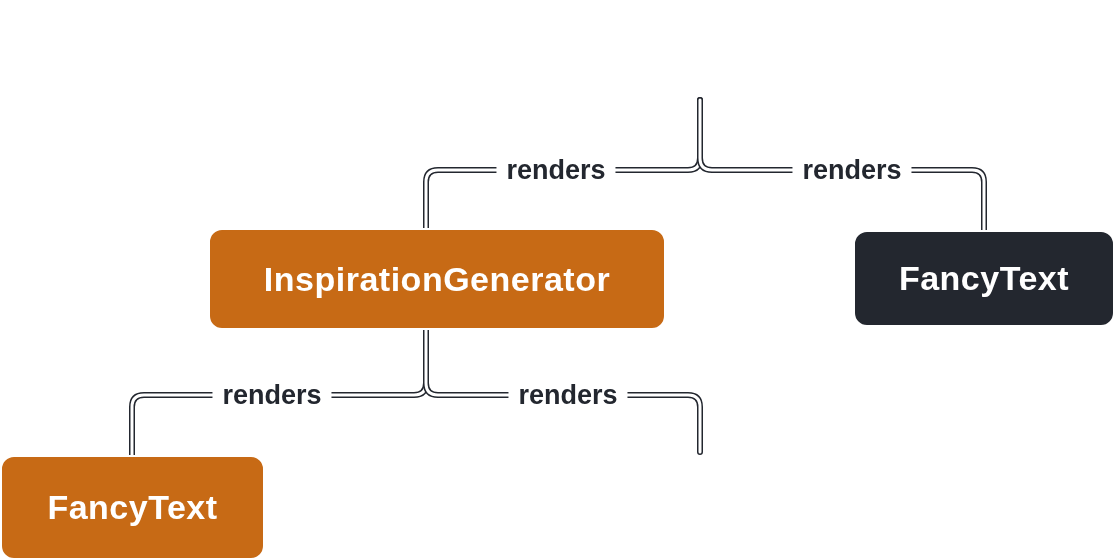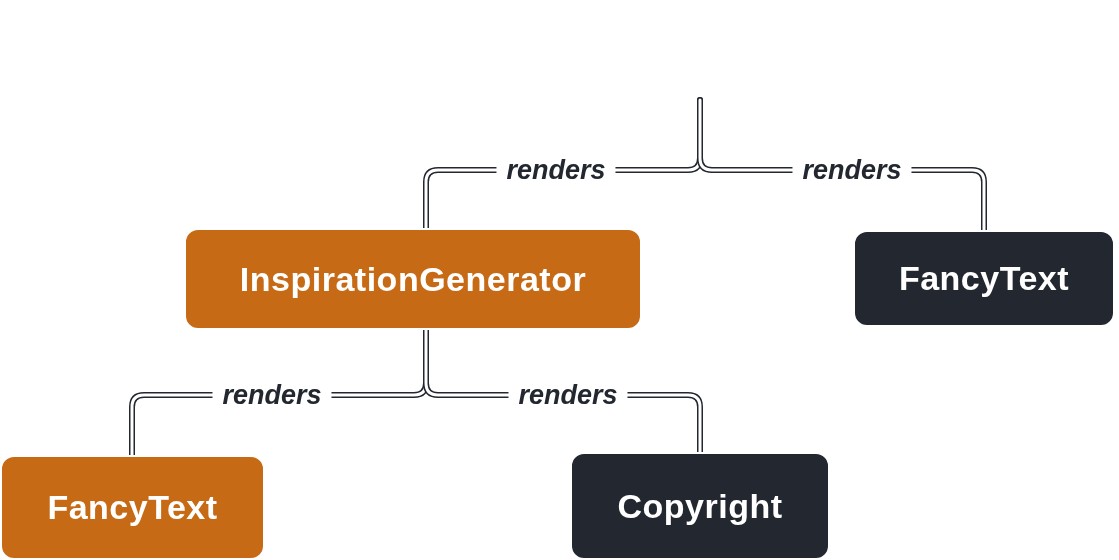--- a/index.html
+++ b/index.html
@@ -41,42 +41,41 @@
     position: absolute;
     transform: translate(-50%, -50%);
     z-index: 2;
     background: #ffffff;
     color: #23272F;
     font-size: 27px;
     font-weight: 600;
     line-height: 1;
     padding: 6px 10px;
     white-space: nowrap;
-    font-style: italic;
   }
   .node {
     position: absolute;
     z-index: 3;
     display: flex;
     align-items: center;
     justify-content: center;
     border-radius: 14px;
     border: 2px solid #ffffff;
     box-sizing: border-box;
     color: #ffffff;
     font-size: 34px;
     font-weight: 600;
     letter-spacing: 0.5px;
     white-space: nowrap;
   }
   .node--dark   { background: #23272F; }
   .node--orange { background: #C76A15; }
 
   .node-app                   { left: 620px; top: 8px;   width: 160px; height: 93px; }
-  .node-inspiration-generator { left: 184px; top: 228px; width: 458px; height: 102px; }
+  .node-inspiration-generator { left: 208px; top: 228px; width: 458px; height: 102px; }
   .node-fancy-text-right      { left: 853px; top: 230px; width: 262px; height: 97px; }
   .node-fancy-text-left       { left: 0px;   top: 455px; width: 265px; height: 105px; }
   .node-copyright             { left: 570px; top: 452px; width: 260px; height: 108px; }
 
   .edge-label-0 { left: 556px; top: 170px; }
   .edge-label-1 { left: 852px; top: 170px; }
   .edge-label-2 { left: 272px; top: 395px; }
   .edge-label-3 { left: 568px; top: 395px; }
 </style>
 </head>
@@ -118,17 +117,14 @@
   </div>
 
   <div class="node node--dark node-fancy-text-right">
     <span>FancyText</span>
   </div>
 
   <div class="node node--orange node-fancy-text-left">
     <span>FancyText</span>
   </div>
 
-  <div class="node node--dark node-copyright">
-    <span>Copyright</span>
-  </div>
 
 </div>
 
 </body></html>

